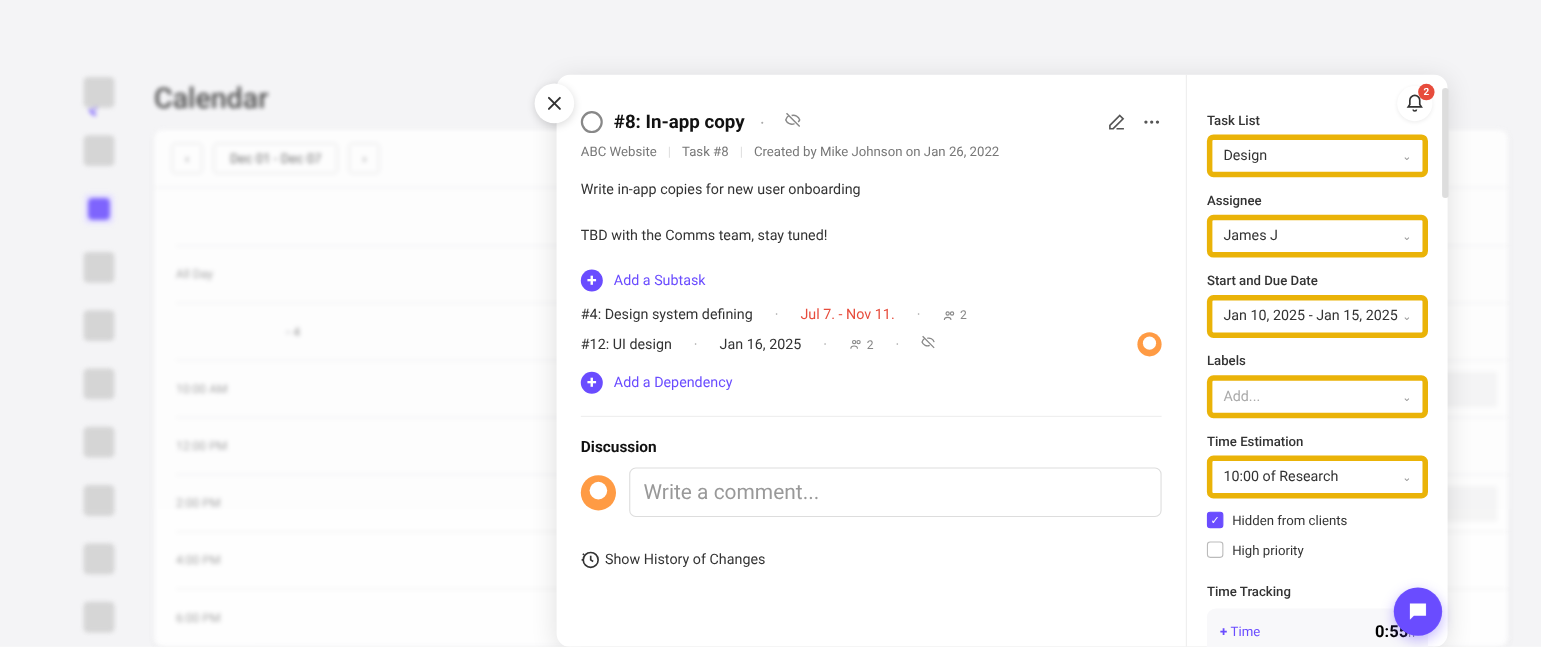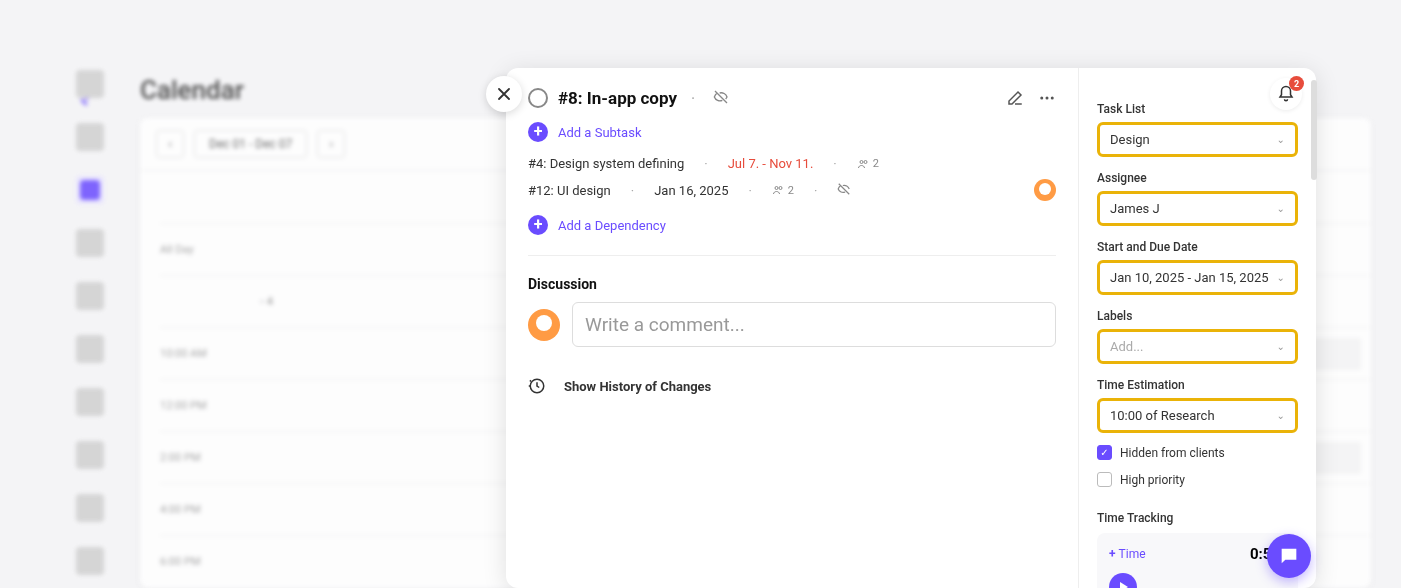--- a/index.html
+++ b/index.html
@@ -25,21 +25,21 @@
 .bg-rows { padding-left: 20px; }
 .bg-row { display: flex; border-top: 1px solid #f0f0f0; height: 52px; align-items: center; }
 .bg-time { width: 100px; font-size: 11px; color: #999; }
 .bg-event { background: #f5f5f5; border-left: 3px solid #aaa; padding: 4px 8px; font-size: 11px; margin-right: 10px; border-radius: 2px; }
 .bg-event.green { border-left-color: #4caf50; }
 .bg-event .time { color: #999; font-size: 10px; }
 
 
 .modal-wrap { position: absolute; left: 506px; top: 68px; width: 810px; bottom: 0; background: #fff; border-radius: 12px; box-shadow: 0 4px 24px rgba(0,0,0,0.12); display: flex; }
 .close-modal { position: absolute; left: -20px; top: 8px; width: 36px; height: 36px; background: #fff; border-radius: 50%; box-shadow: 0 2px 8px rgba(0,0,0,0.15); display: flex; align-items: center; justify-content: center; cursor: pointer; font-size: 14px; color: #333; }
-.task-main { flex: 1; padding: 20px 22px; overflow-y: auto; }
+.task-main { flex: 1; padding: 33px 22px; overflow-y: auto; }
 .task-sidebar { width: 238px; border-left: 1px solid #eee; padding: 20px 18px; overflow-y: auto; position: relative; }
 
 .task-header { display: flex; align-items: center; gap: 10px; margin-bottom: 10px; }
 .task-checkbox { width: 20px; height: 20px; border: 2px solid #888; border-radius: 50%; flex-shrink: 0; }
 .task-title { font-size: 17px; font-weight: 700; color: #111; }
 .task-title-actions { margin-left: auto; display: flex; gap: 14px; color: #555; }
 .icon-btn { cursor: pointer; display: flex; align-items: center; }
 .eye-icon { color: #888; font-size: 14px; margin-left: 4px; }
 .dot-sep { color: #aaa; margin: 0 4px; }
 
@@ -60,27 +60,27 @@
 .avatar-sm::after { content:''; position:absolute; left:5px; top:4px; width:12px; height:12px; background:#fff; border-radius:50%; }
 
 .divider { border-top: 1px solid #eee; margin: 20px 0; }
 
 .comment-row { display: flex; gap: 12px; align-items: center; }
 .avatar-md { width: 32px; height: 32px; border-radius: 50%; background: #ff9b44; flex-shrink: 0; position:relative; overflow:hidden; }
 .avatar-md::after { content:''; position:absolute; left:8px; top:6px; width:16px; height:16px; background:#fff; border-radius:50%; }
 .comment-input { flex: 1; border: 1px solid #ddd; border-radius: 6px; padding: 10px 12px; font-size: 19px; color: #333; }
 .comment-input::placeholder { color: #999; }
 
-.history-link { display: flex; align-items: center; gap: 18px; font-size: 13px; color: #333; margin-top: 30px; cursor: pointer; font-weight: bold; }
+.history-link { display: flex; align-items: center; gap: 4px; font-size: 13px; color: #333; margin-top: 30px; cursor: pointer; }
 .history-icon { width: 18px; height: 18px; }
 
 
 .field-label { font-size: 12px; color: #333; font-weight: 500; margin-bottom: 6px; margin-top: 14px; }
 .field-label:first-child { margin-top: 10px; }
-.field-select { width: 100%; border: 3px solid #eab308; border-radius: 6px; padding: 7px 10px; font-size: 13px; color: #333; background: #fff; display: flex; justify-content: space-between; align-items: center; cursor: pointer; }
+.field-select { width: 100%; border: 5px solid #eab308; border-radius: 6px; padding: 7px 10px; font-size: 13px; color: #333; background: #fff; display: flex; justify-content: space-between; align-items: center; cursor: pointer; }
 .field-select .chev { color: #999; font-size: 10px; }
 .field-select.placeholder { color: #aaa; justify-content: space-between; }
 
 .checkbox-row { display: flex; align-items: center; gap: 8px; font-size: 12px; color: #333; margin-top: 12px; }
 .checkbox { width: 15px; height: 15px; border: 1px solid #bbb; border-radius: 3px; display: flex; align-items: center; justify-content: center; }
 .checkbox.checked { background: #6a4cff; border-color: #6a4cff; color: #fff; font-size: 10px; }
 
 .time-block { background: #f8f8fa; border-radius: 8px; padding: 12px; margin-top: 8px; }
 .time-block-top { display: flex; justify-content: space-between; align-items: center; margin-bottom: 10px; }
 .time-add { color: #6a4cff; font-size: 12px; display: flex; align-items: center; gap: 3px; cursor: pointer; }
@@ -202,21 +202,33 @@
         <span class="icon-btn">
           <svg width="18" height="18" viewBox="0 0 24 24" fill="#555">
               <circle cx="5" cy="12" r="2"></circle>
               <circle cx="12" cy="12" r="2"></circle>
               <circle cx="19" cy="12" r="2"></circle>
             </svg>
         </span>
       </div>
     </div>
 
-
+    <div class="task-meta">
+      <span>ABC Website</span>
+      <span class="sep">|</span>
+      <span>Task #8</span>
+      <span class="sep">|</span>
+      <span>Created by Mike Johnson on Jan 26, 2022</span>
+    </div>
+
+    <div class="task-desc">
+      <p>Write in-app copies for new user onboarding</p>
+      <br>
+      <p>TBD with the Comms team, stay tuned!</p>
+    </div>
 
     <div class="add-link">
       <span class="plus">+</span>
       <span>Add a Subtask</span>
     </div>
 
     <div class="link-row">
       <span class="task-link">#4: Design system defining</span>
       <span class="dot-sep">·</span>
       <span class="date-red">Jul 7. - Nov 11.</span>

